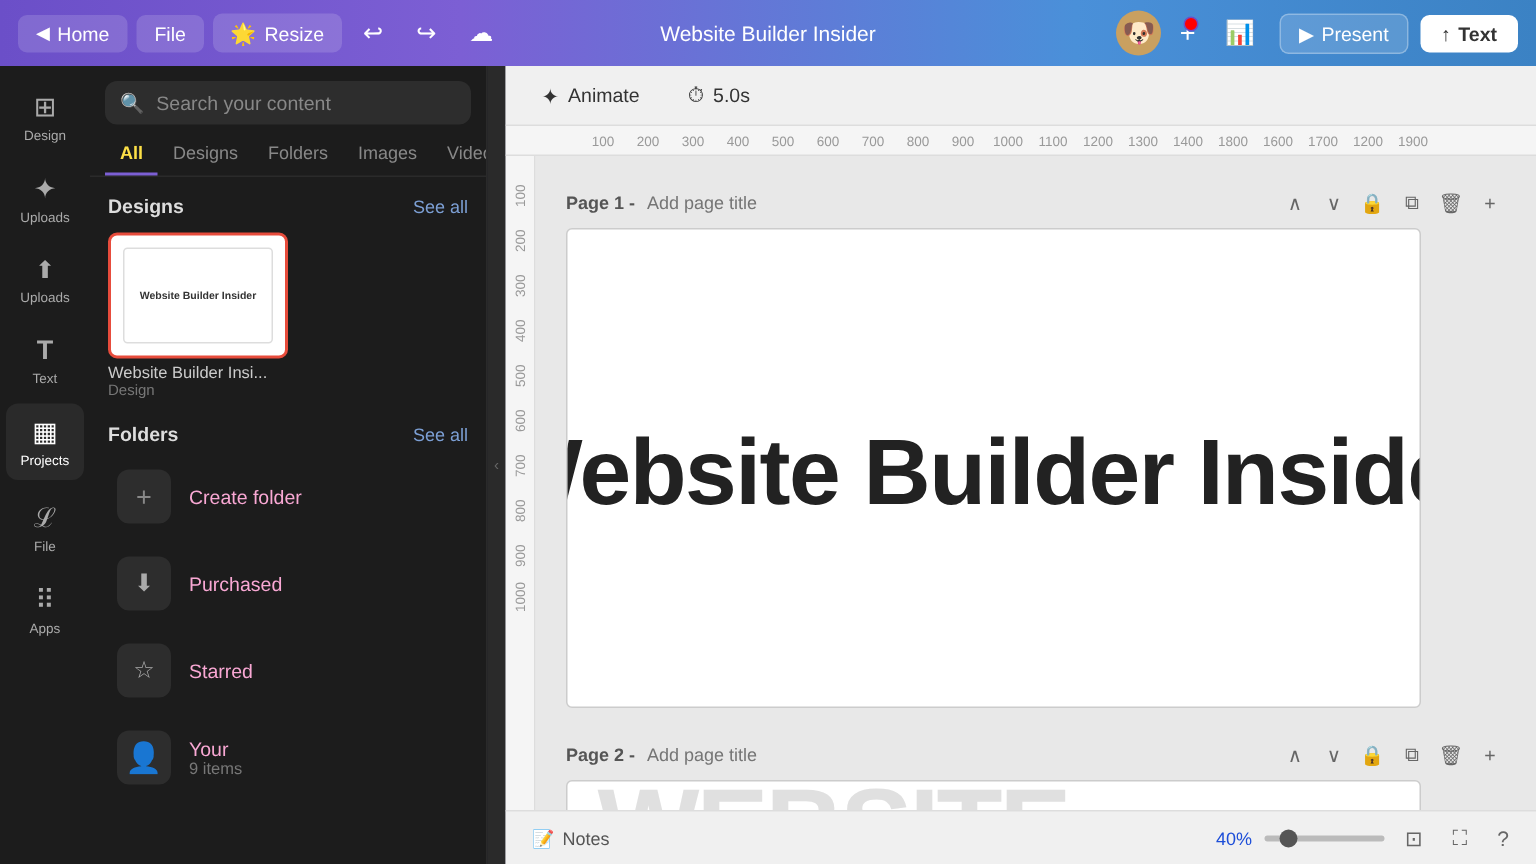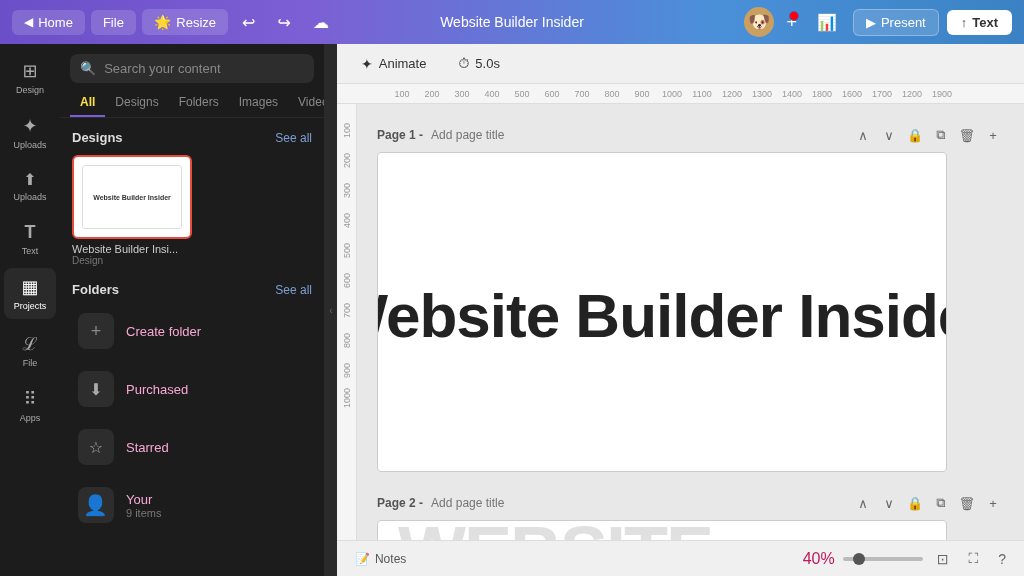--- a/index.html
+++ b/index.html
@@ -438,21 +438,21 @@
       padding: 0 12px;
       gap: 8px;
       flex-shrink: 0;
     }
     .notes-btn {
       display: flex; align-items: center; gap: 5px;
       font-size: 12px; color: #555;
       background: transparent; border: none; cursor: pointer; padding: 3px 6px; border-radius: 4px;
     }
     .bb-sep { flex: 1; }
-    .zoom-label { font-size: 16px; color: #be185d; }
+    .zoom-label { font-size: 12px; color: #1d4ed8; }
     .zoom-slider {
       -webkit-appearance: none;
       width: 80px; height: 4px;
       background: #bbb;
       border-radius: 2px;
       outline: none;
     }
     .zoom-slider::-webkit-slider-thumb {
       -webkit-appearance: none;
       width: 12px; height: 12px;

